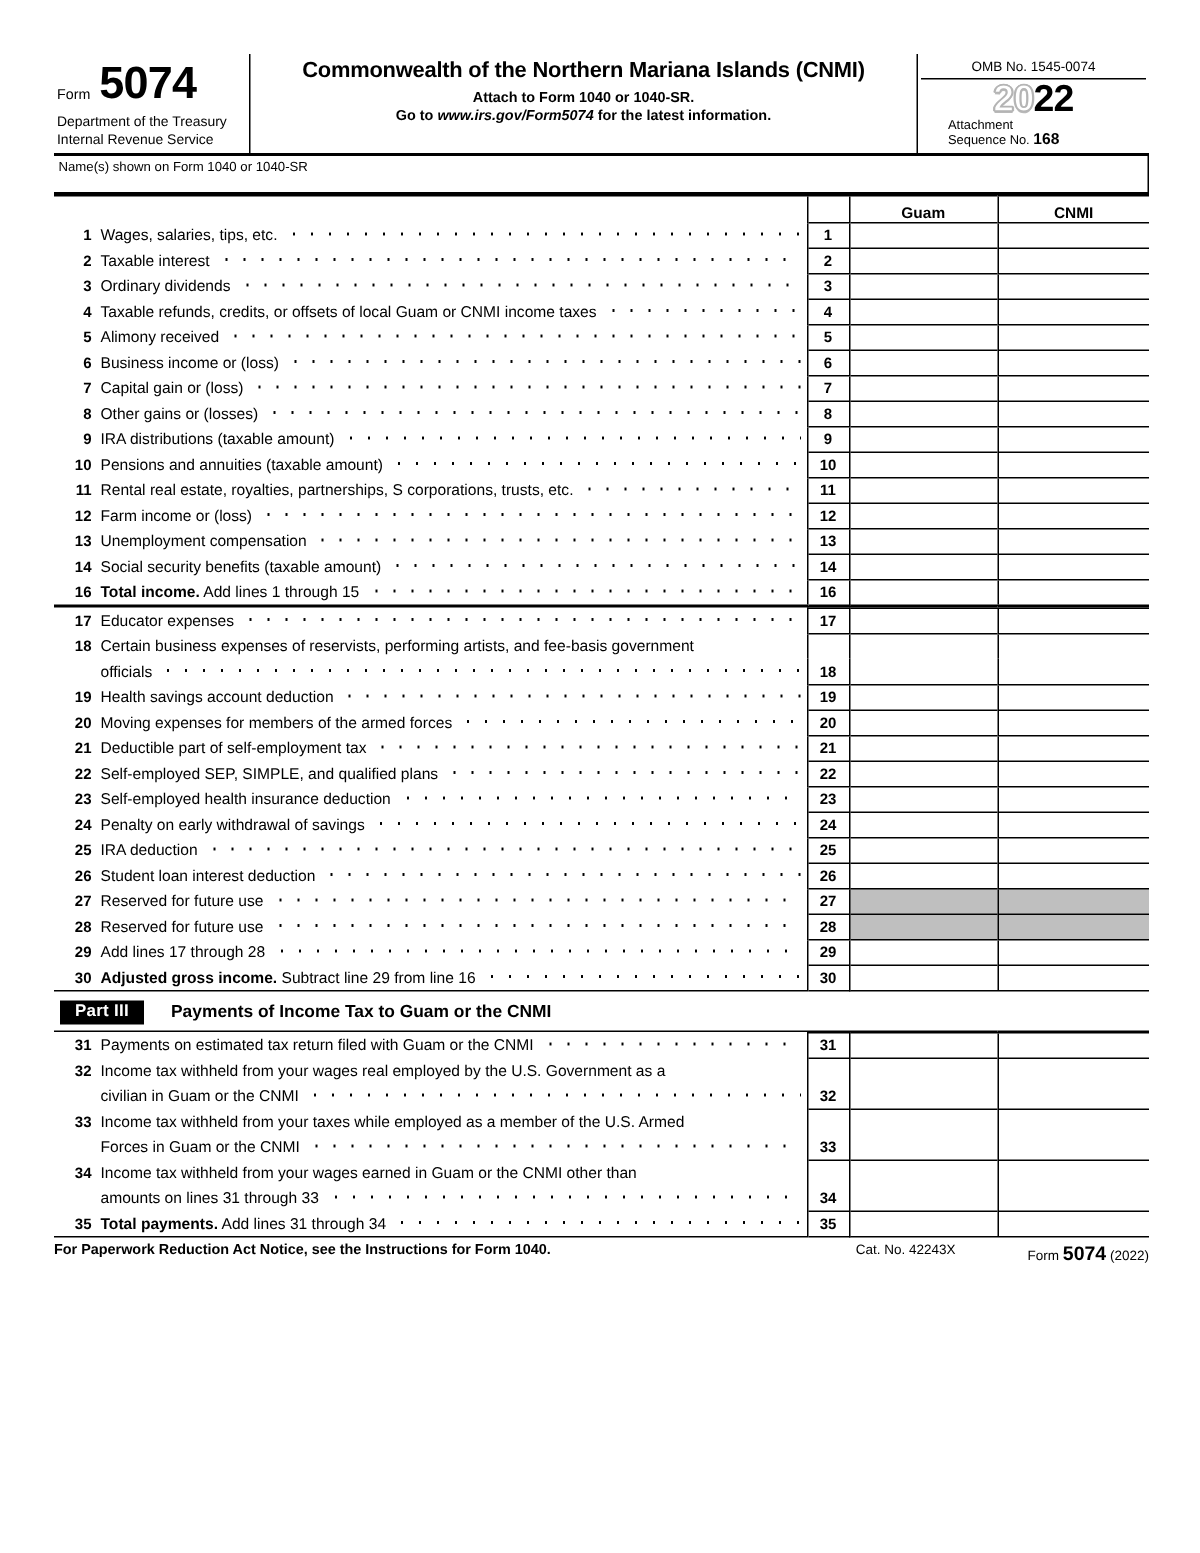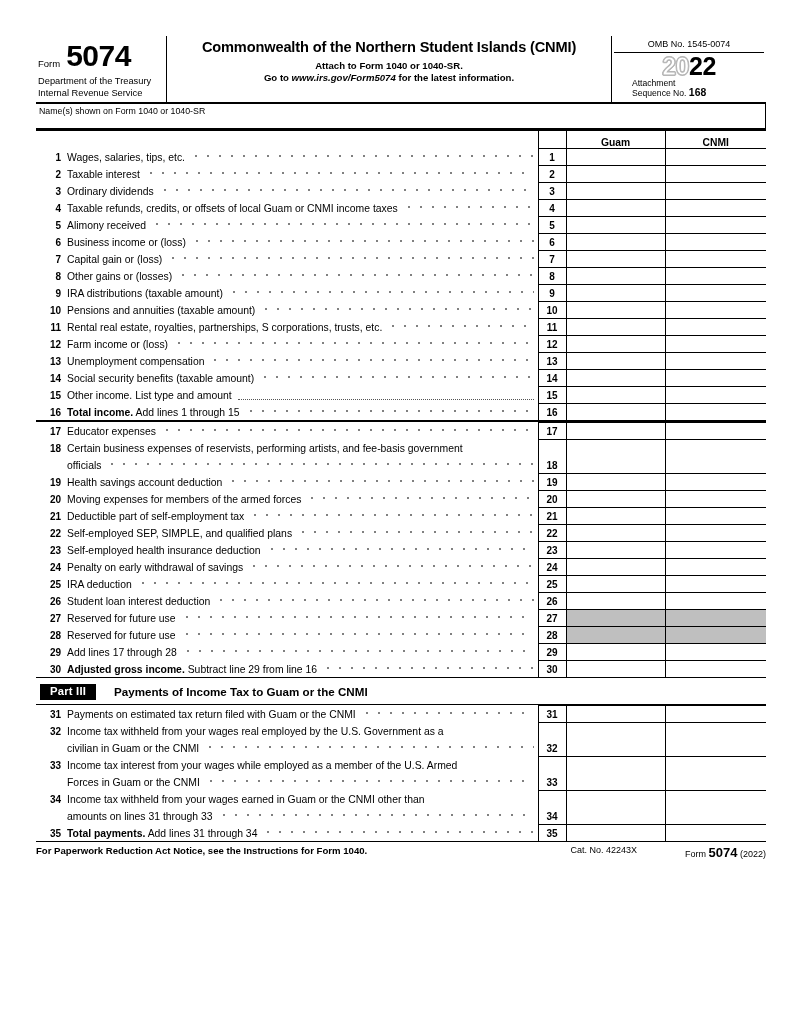--- a/index.html
+++ b/index.html
@@ -251,21 +251,21 @@
         <span class="form-word">Form</span>
         <span class="form-num">5074</span>
       </div>
       <div class="agency">
         <div>Department of the Treasury</div>
         <div>Internal Revenue Service</div>
       </div>
     </div>
 
     <div class="hdr-mid">
-      <div class="title1">Commonwealth of the Northern Student Islands (CNMI)</div>
+      <div class="title1">Commonwealth of the Northern Mariana Islands (CNMI)</div>
       <div class="sub1">Attach to Form 1040 or 1040-SR.</div>
       <div class="sub2"><span>Go to </span><span class="ital">www.irs.gov/Form5074</span><span> for the latest information.</span></div>
     </div>
 
     <div class="hdr-right">
       <div class="omb">OMB No. 1545-0074</div>
       <div class="yearbox">
         <span class="year-a">20</span><span class="year-b">22</span>
       </div>
       <div class="attach">
@@ -478,32 +478,20 @@
                 <span class="lnum">14</span>
                 <span class="ltxt">Social security benefits (taxable amount)</span>
                 <span class="leader"></span>
               </div>
             </td>
             <td class="c-num">14</td>
             <td class="c-guam"></td>
             <td class="c-cnmi"></td>
           </tr>
 
-    <tr class="ln">
-            <td class="c-desc">
-              <div class="dline">
-                <span class="lnum">15</span>
-                <span class="ltxt">Other income. List type and amount</span>
-                <span class="dotfill"></span>
-              </div>
-            </td>
-            <td class="c-num">15</td>
-            <td class="c-guam"></td>
-            <td class="c-cnmi"></td>
-          </tr>
 
     <tr class="ln lastline">
             <td class="c-desc">
               <div class="dline">
                 <span class="lnum">16</span>
                 <span class="ltxt"><b>Total income.</b><span> Add lines 1 through 15</span></span>
                 <span class="leader"></span>
               </div>
             </td>
             <td class="c-num">16</td>
@@ -778,21 +766,21 @@
             </td>
             <td class="c-num">32</td>
             <td class="c-guam"></td>
             <td class="c-cnmi"></td>
           </tr>
 
     <tr class="ln">
             <td class="c-desc">
               <div class="dline">
                 <span class="lnum">33</span>
-                <span class="ltxt wrap">Income tax interest from your wages while employed as a member of the U.S. Armed</span>
+                <span class="ltxt wrap">Income tax withheld from your taxes while employed as a member of the U.S. Armed</span>
               </div>
             </td>
             <td class="c-num"></td>
             <td class="c-guam"></td>
             <td class="c-cnmi"></td>
           </tr>
     <tr class="ln cont">
             <td class="c-desc">
               <div class="dline">
                 <span class="lnum"></span>

